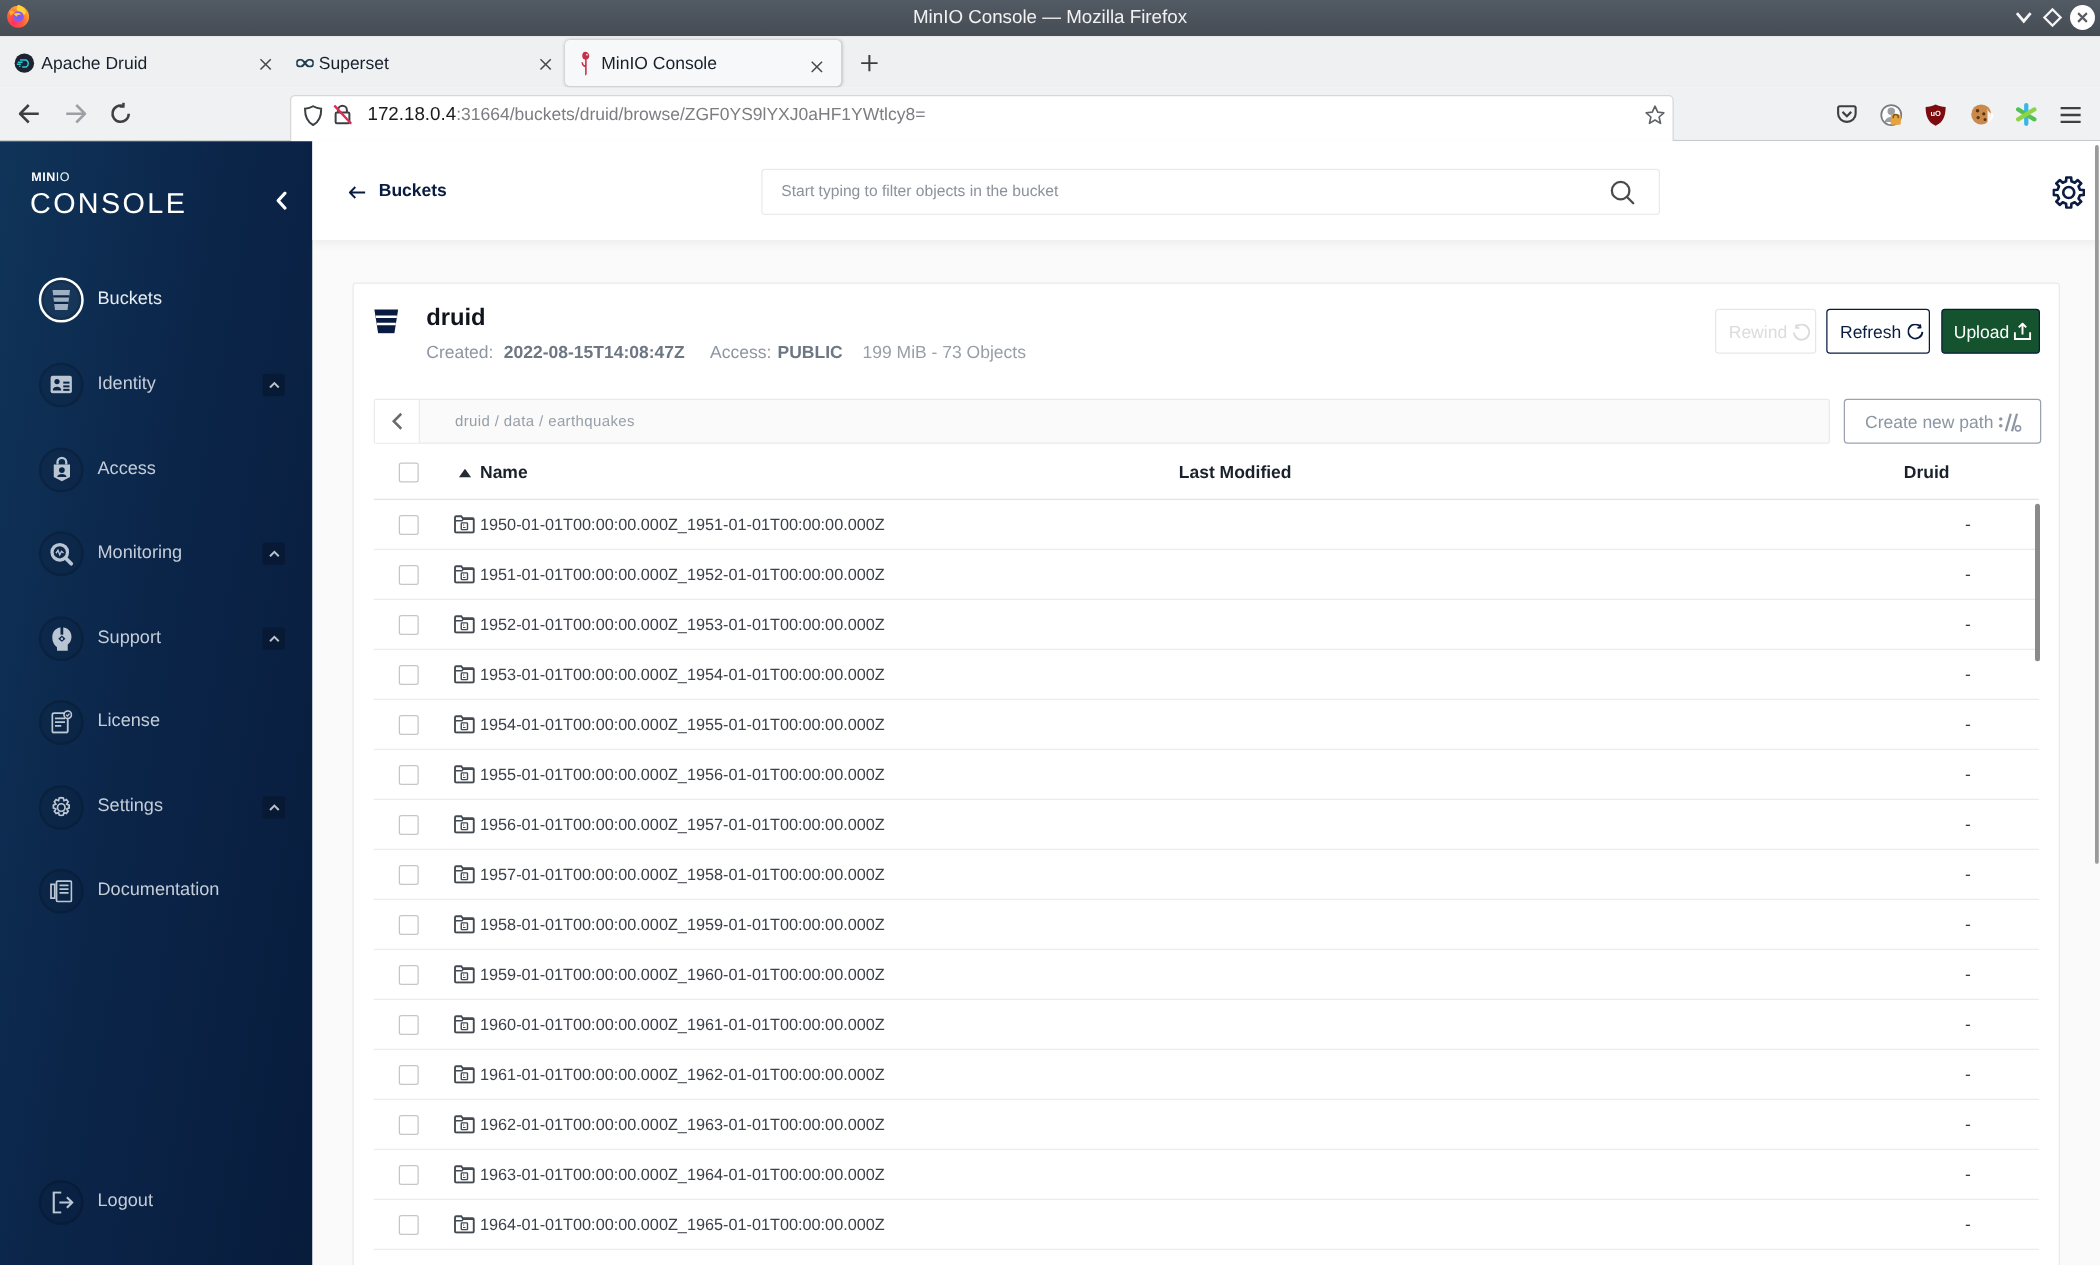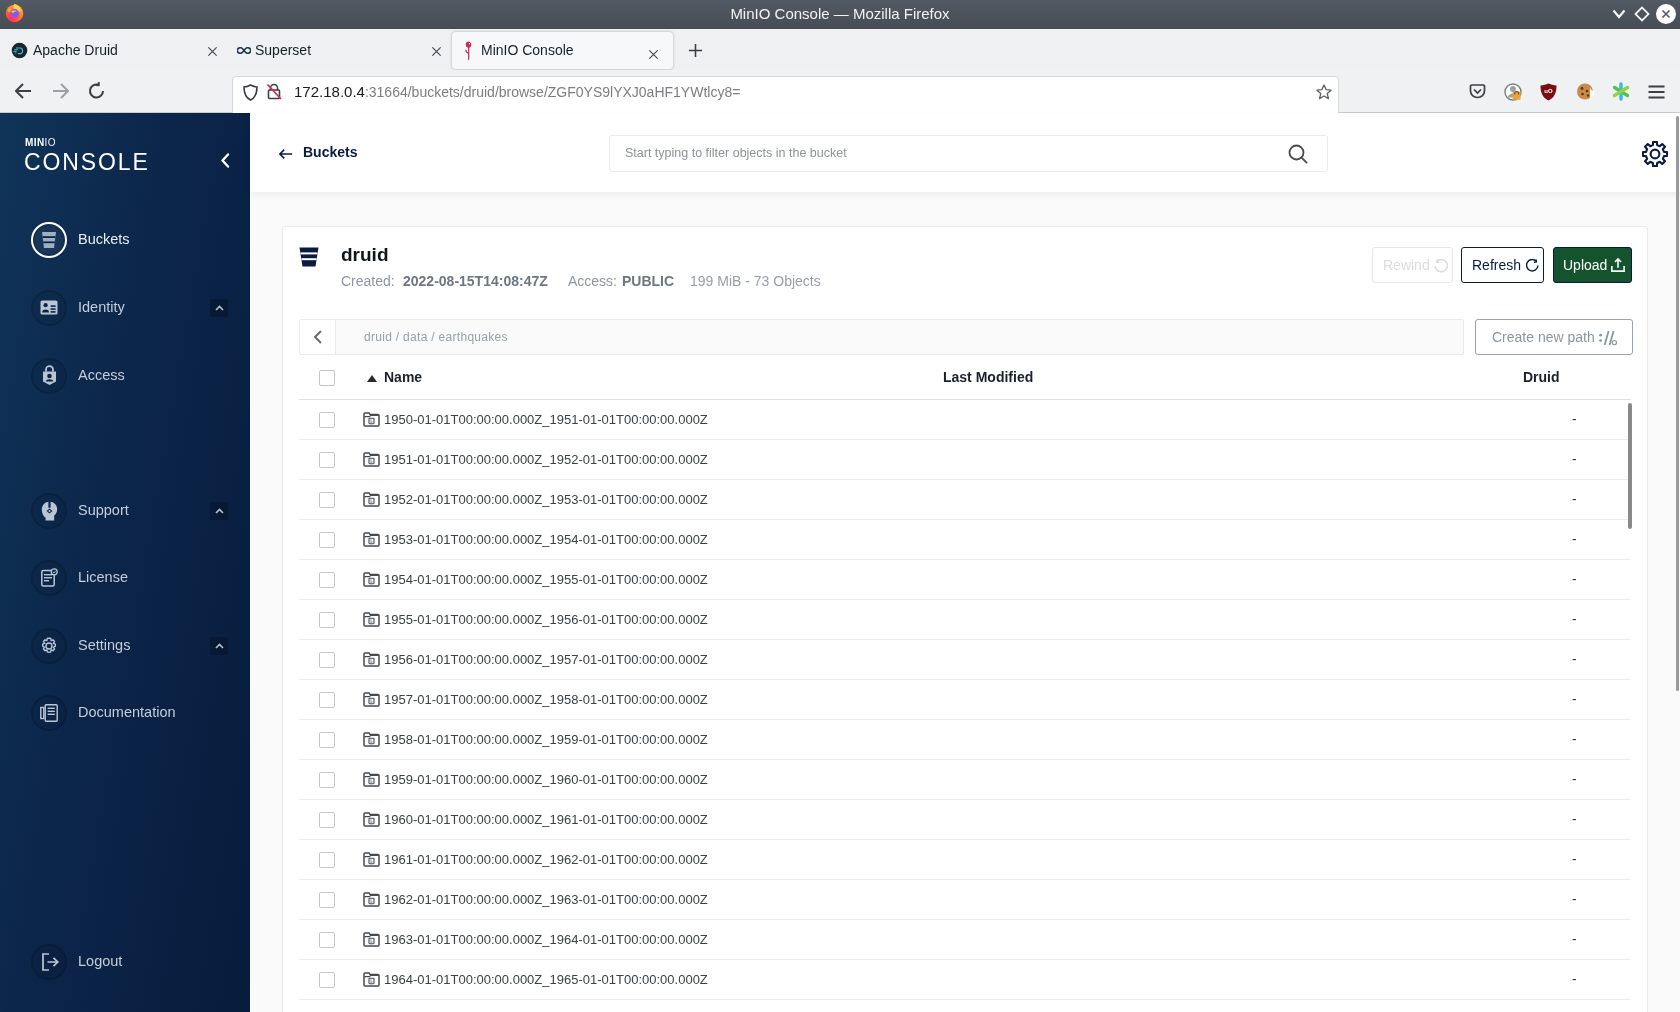--- a/index.html
+++ b/index.html
@@ -233,20 +233,33 @@
     <div class="circ">
         <svg style="position:absolute;left:11px;top:7px;" width="15" height="21" viewBox="0 0 15 21">
           <path d="M4 6.5 L4 4.5 A3.5 3.3 0 0 1 11 4.5 L11 6.5" fill="none" stroke="#b9c5d3" stroke-width="1.8"></path>
           <path d="M1 6.5 L14 6.5 L14 16.5 L7.5 20 L1 16.5 Z" fill="#b9c5d3"></path>
           <circle cx="7.5" cy="11" r="2.3" fill="#0b2546"></circle>
           <path d="M3.8 16.6 C3.8 13.4 11.2 13.4 11.2 16.6 Z" fill="#0b2546"></path>
         </svg>
       </div>
     <div class="label">Access</div>
   </div>
+  <div class="menu-item" style="top:312px;">
+    <div class="circ">
+        <svg style="position:absolute;left:9px;top:9px;" width="19" height="19" viewBox="0 0 19 19">
+          <circle cx="7.8" cy="7.8" r="6.2" fill="none" stroke="#b9c5d3" stroke-width="2.6"></circle>
+          <path d="M12.4 12.4 L17 17" stroke="#b9c5d3" stroke-width="3" stroke-linecap="round"></path>
+          <path d="M4.8 8.6 L6.4 6.2 L7.8 9.8 L9.2 7 L10.8 8.4" fill="none" stroke="#b9c5d3" stroke-width="1.1"></path>
+        </svg>
+      </div>
+    <div class="label">Monitoring</div>
+    <div class="chev"><svg width="9" height="6" viewBox="0 0 9 6" style="margin-top:6px;">
+          <path d="M1 5 L4.5 1.5 L8 5" fill="none" stroke="#b8c1cd" stroke-width="1.6"></path>
+        </svg></div>
+  </div>
   <div class="menu-item" style="top:380px;">
     <div class="circ">
         <svg style="position:absolute;left:10px;top:8px;" width="17" height="20" viewBox="0 0 17 20">
           <path d="M8.5 0.8 C13 0.8 16.2 4 16.2 8.3 C16.2 11.2 14.8 13.2 13.2 14.6 L13.2 19.5 L4.6 19.5 L4.6 16.8 C2.4 15.4 0.8 12.4 0.8 8.8 C0.8 4.2 4 0.8 8.5 0.8 Z" fill="#b9c5d3"></path>
           <rect x="7.4" y="0.5" width="2.2" height="6.2" fill="#0b2546"></rect>
           <path d="M8.5 7.4 L11.4 9.9 L8.5 12.4 L5.6 9.9 Z" fill="#0b2546"></path>
           <circle cx="8.5" cy="9.9" r="1" fill="#b9c5d3"></circle>
         </svg>
       </div>
     <div class="label">Support</div>

